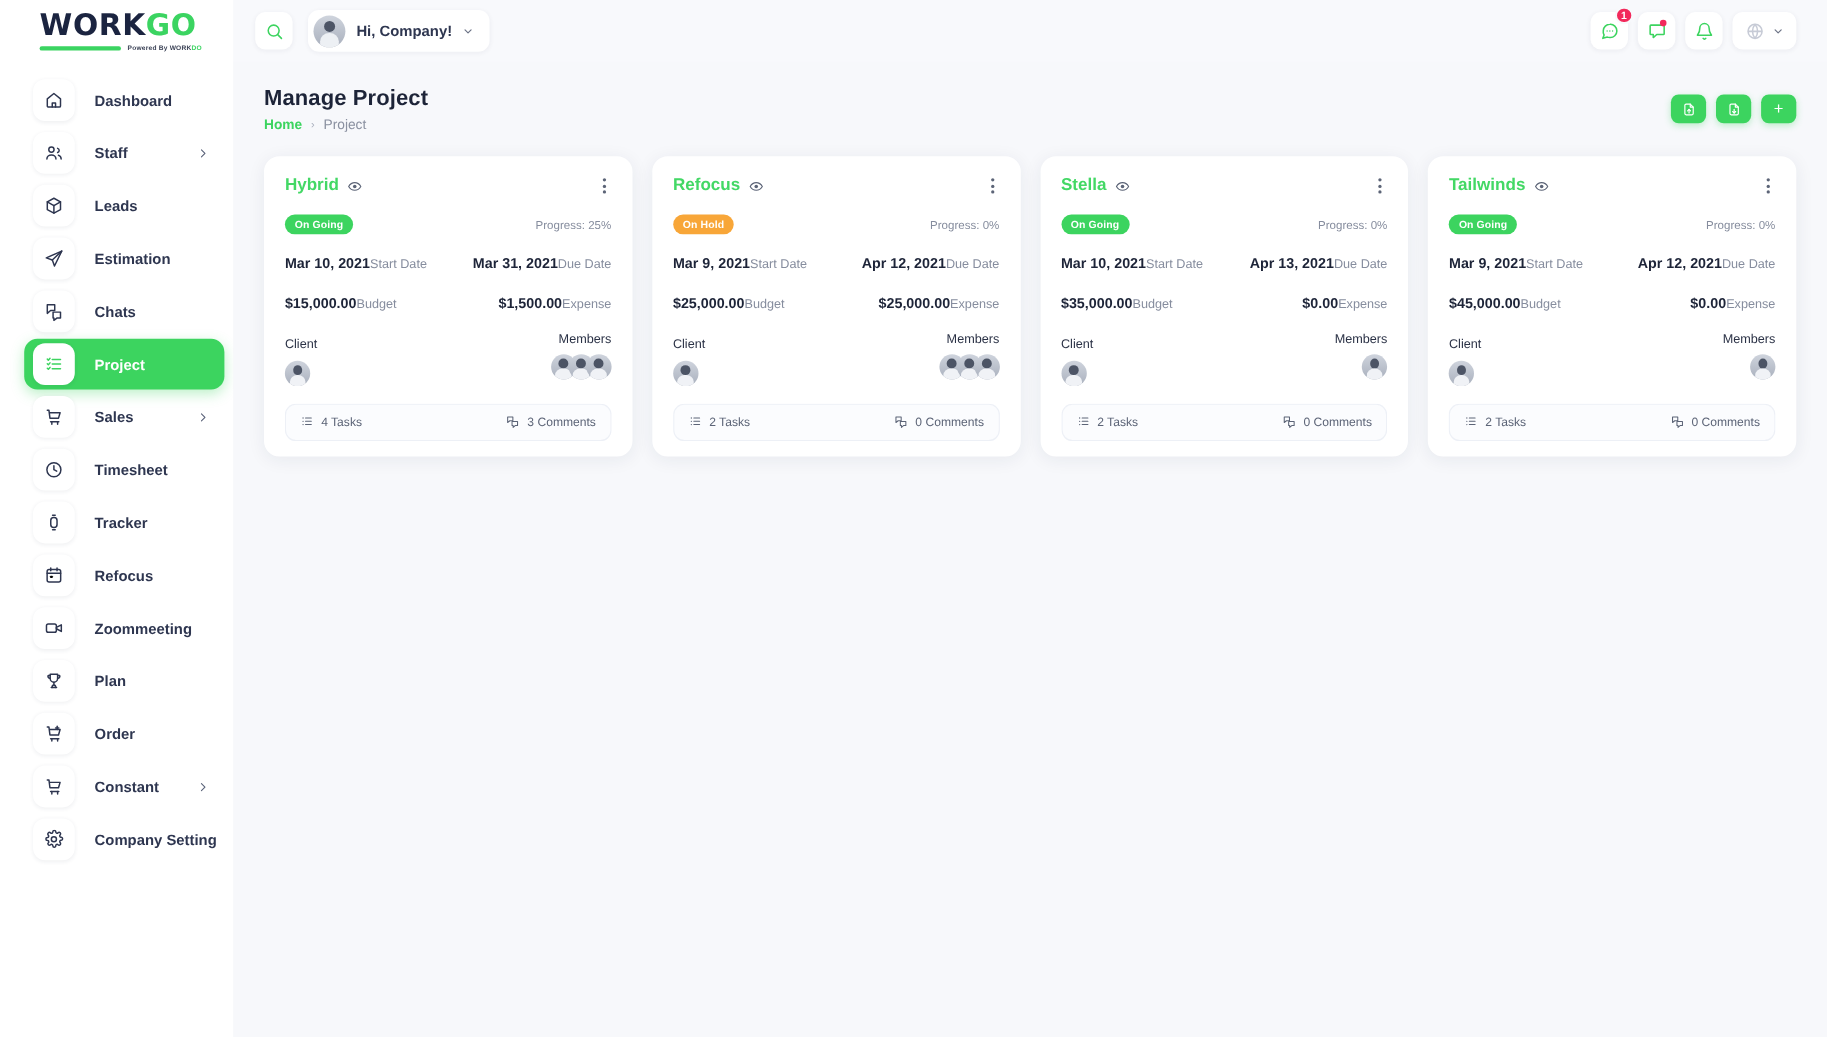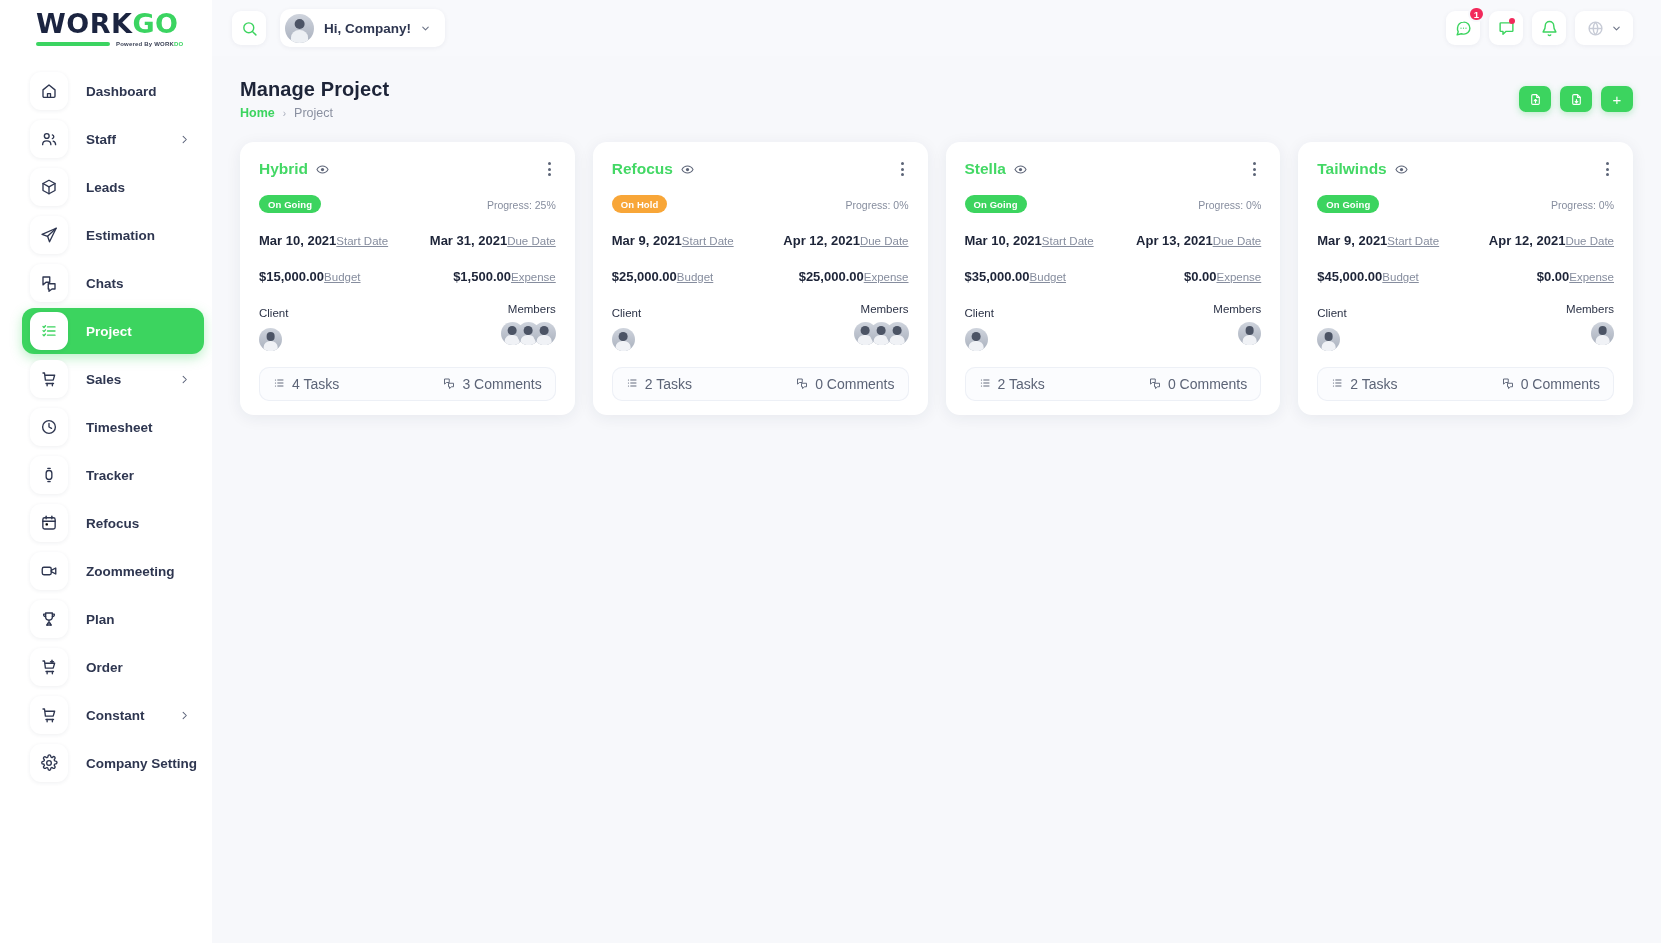--- a/index.html
+++ b/index.html
@@ -217,21 +217,21 @@
   .prog-track {
     margin-top: 9px; height: 5px; width: 100%;
     background:#e9ecf5; border-radius: 3px; overflow:hidden;
   }
   .prog-fill { height:100%; background:#3cd45f; border-radius:3px; }
 
   .pair {
     display:flex; justify-content:space-between; margin-top: 18px;
   }
   .pair .cell .v { font-size: 13px; font-weight: 700; color:#1d2438; white-space:nowrap; }
-  .pair .cell .k { font-size: 11.5px; color:#868d9e; margin-top: 3px; text-decoration: underline; }
+  .pair .cell .k { font-size: 11.5px; color:#868d9e; margin-top: 3px; }
   .pair .cell.r { text-align:right; }
 
   .people { display:flex; justify-content:space-between; margin-top: 18px; }
   .people .k { font-size: 11.5px; color:#2b3246; }
   .people .r .k { text-align:right; display:block; }
   .av-row { display:flex; margin-top: 7px; }
   .av-row.r { justify-content:flex-end; }
   .av-sm {
     width: 23px; height: 23px; border-radius:50%;
     background: linear-gradient(180deg,#cfd4dd,#a9b0bd);
@@ -251,21 +251,21 @@
 
   .card-foot {
     margin-top: 16px;
     background: #fbfcfe;
     border-radius: 10px;
     height: 34px;
     display:flex; align-items:center;
     padding: 0 14px;
     box-shadow: inset 0 0 0 1px rgba(235,238,245,.9);
   }
-  .foot-item { display:flex; align-items:center; gap:7px; font-size:14px; color:#5c6477; cursor:pointer; }
+  .foot-item { display:flex; align-items:center; gap:7px; font-size:11px; color:#5c6477; cursor:pointer; }
   .foot-item svg { width:12px; height:12px; color:#5c6477; }
   .foot-item.right { margin-left:auto; }
 </style>
 </head>
 <body>
 
 <div class="app">
 
   <aside class="sidebar">
     <div class="logo-wrap">

